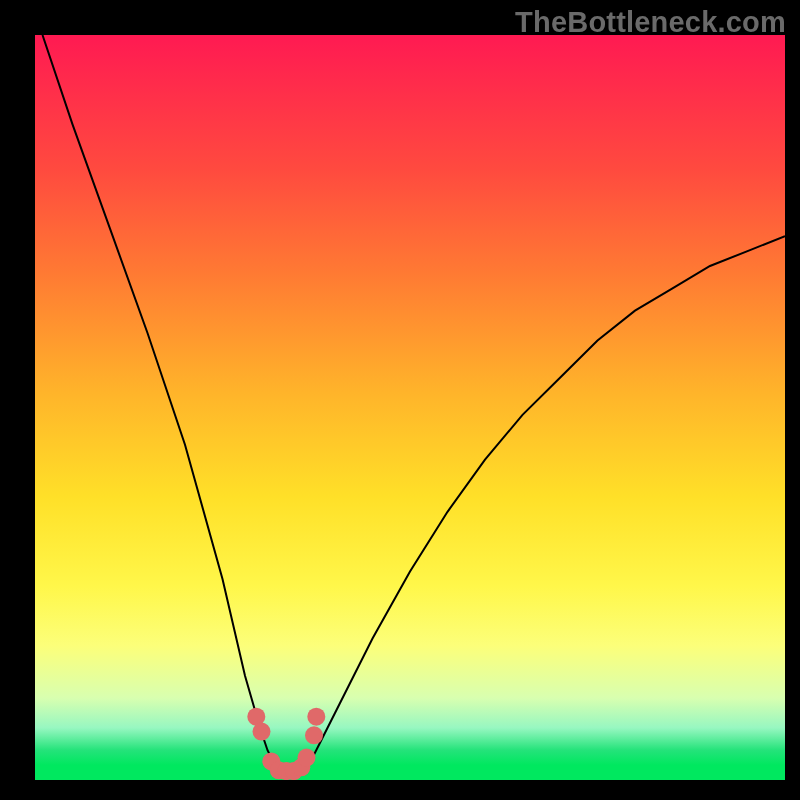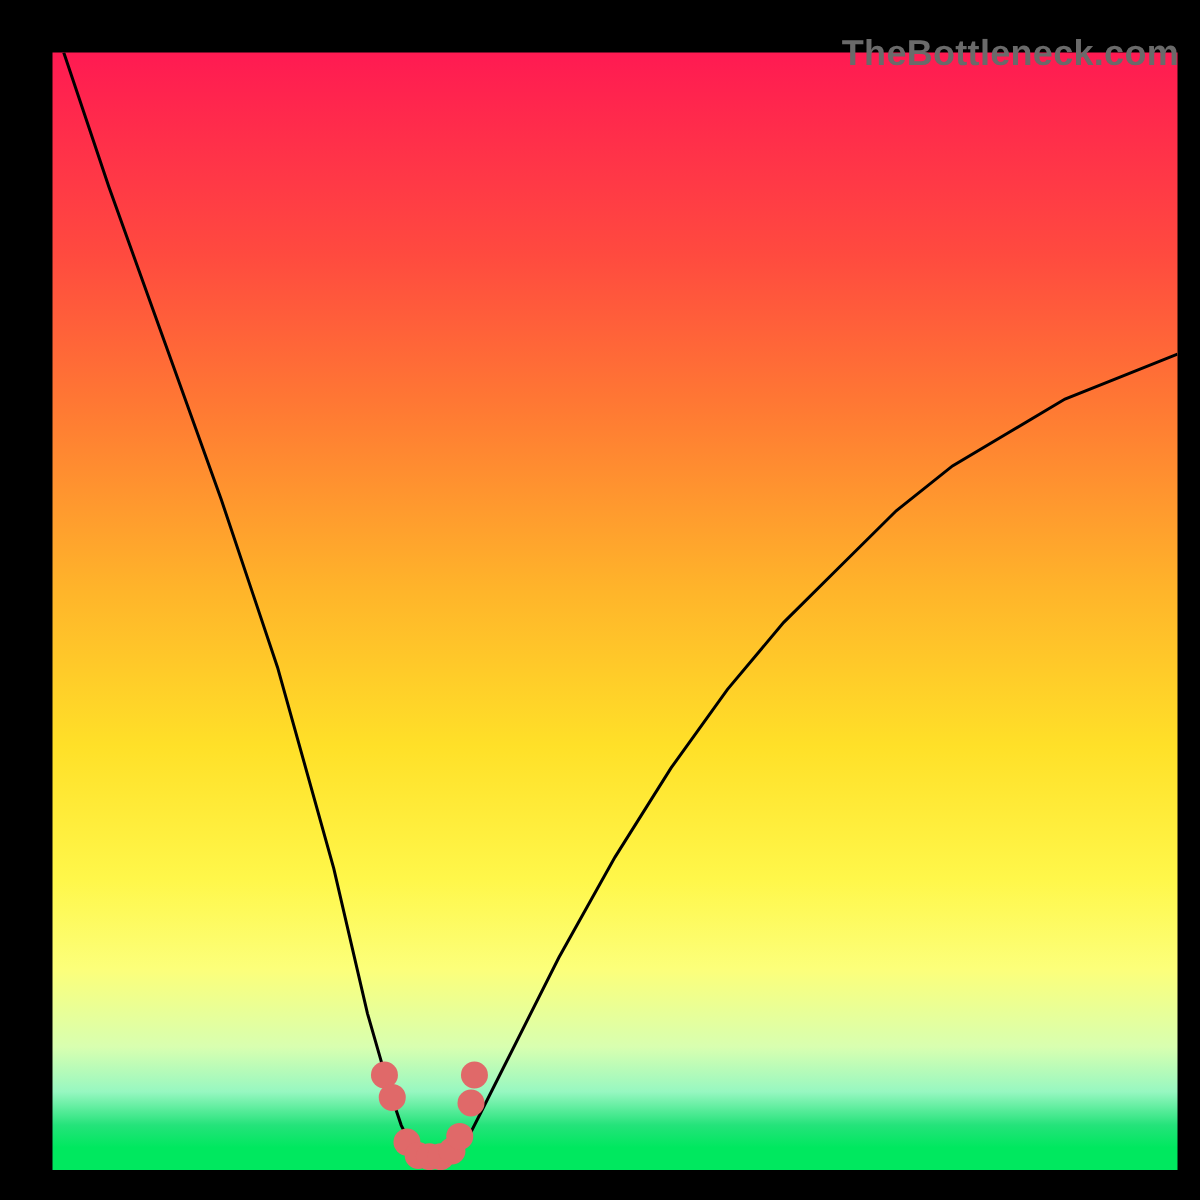--- a/index.html
+++ b/index.html
@@ -37,25 +37,24 @@
       #24e37a 96%,
       #00e85f 98%,
       #00e85f 100%
     );
   }
   .attribution {
     position: absolute;
     top: 6px;
     right: 14px;
     font-family: Arial, Helvetica, sans-serif;
-    font-size: 24px;
+    font-size: 29px;
     font-weight: 600;
     color: #6a6a6a;
     letter-spacing: 0.2px;
-    margin-top: 16px;
   }
   svg.curve {
     position: absolute;
     left: 0;
     top: 0;
     width: 750px;
     height: 745px;
   }
   .dot {
     fill: #e06969;

